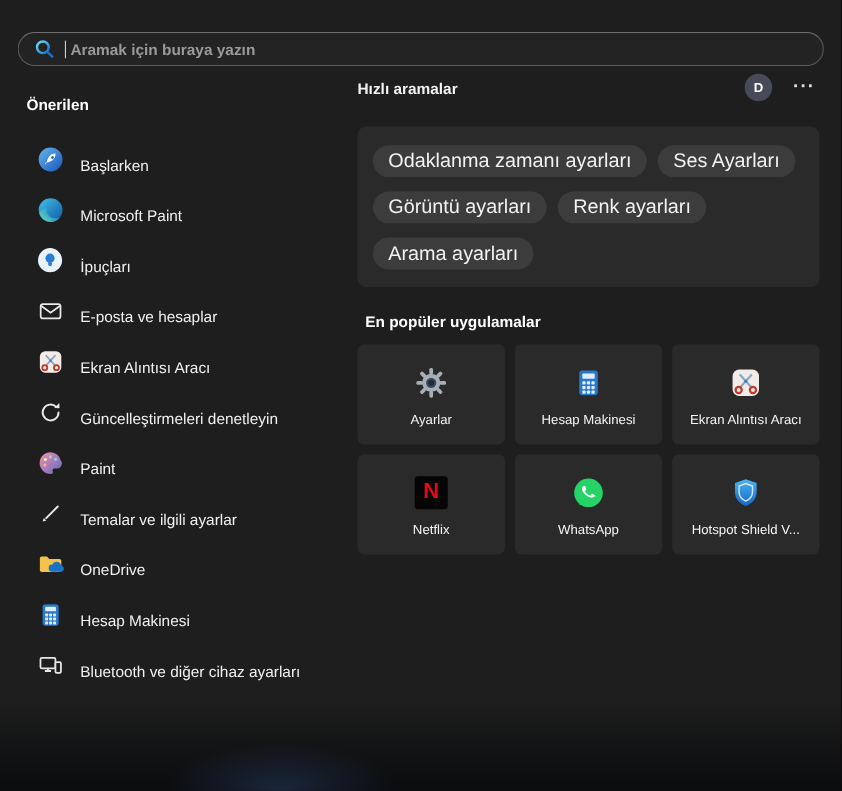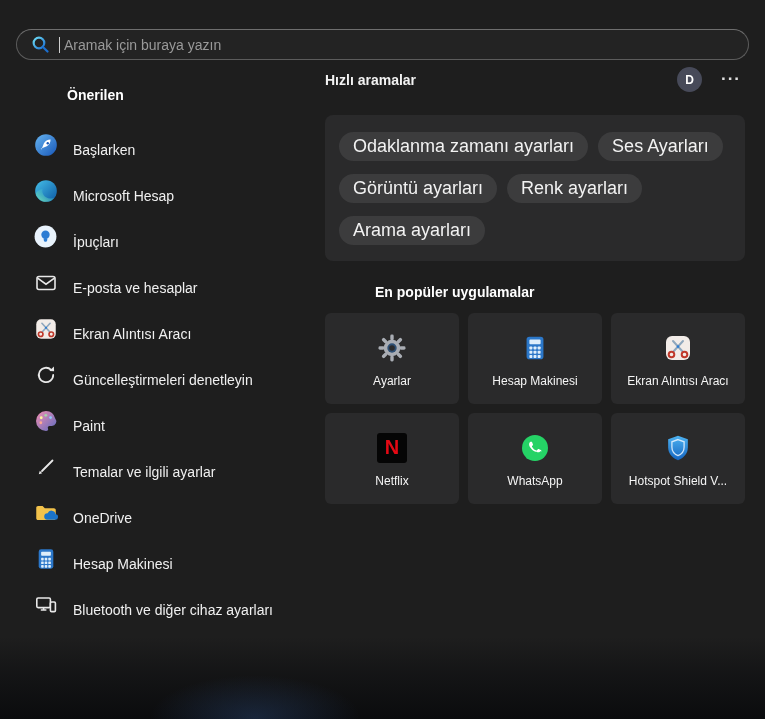--- a/index.html
+++ b/index.html
@@ -13,25 +13,25 @@
   .search-box{
     position:absolute;left:16px;top:29px;width:733px;height:31px;
     box-sizing:border-box;border:1px solid #5c5c5c;border-top-color:#6e6e6e;
     border-radius:17px;background:#232323;
     display:flex;align-items:center;padding:0 14px;
   }
   .search-box .mag{width:19px;height:19px;margin-right:9px;flex:0 0 auto;}
   .caret{width:1px;height:16px;background:#cfcfcf;margin-right:2px;}
   .search-input{
     flex:1;background:transparent;border:none;outline:none;
-    color:#eeeeee;font-size:14px;font-family:inherit;
+    color:#eeeeee;font-size:14px;font-family:inherit;font-weight:bold;
   }
   .search-input::placeholder{color:#9a9a9a;opacity:1;}
   
-  .sec-title{position:absolute;font-size:14px;font-weight:700;color:#ffffff;margin-left:43px;}
+  .sec-title{position:absolute;font-size:14px;font-weight:700;color:#ffffff;}
   
   .suggested-list{position:absolute;left:8px;top:112px;width:304px;}
   .list-item{
     display:flex;align-items:flex-end;height:46px;padding-left:24px;
     border-radius:4px;cursor:default;
   }
   .li-icon{width:27px;height:27px;display:flex;align-items:center;justify-content:center;flex:0 0 auto;}
   .li-label{margin-left:14px;font-size:14px;color:#f0f0f0;white-space:nowrap;}
   
   .right-header{position:absolute;left:325px;top:66px;width:420px;height:28px;}
@@ -135,21 +135,21 @@
             </linearGradient>
             <linearGradient id="grad-edge-b" x1="0" y1="1" x2="1" y2="0">
               <stop offset="0" stop-color="#7be6b0"></stop>
                 <stop offset="1" stop-color="#29a8d8" stop-opacity="0"></stop>
             </linearGradient>
           </defs>
           <circle cx="12" cy="12" r="10" fill="url(#grad-edge-a)"></circle>
           <path d="M2.6 14.5c1.2 4.3 5 7.5 9.4 7.5 3.4 0 6.2-1.6 7.9-4-2.3 1.3-5.6 1.2-7.9-.2-2.8-1.7-4-4.9-3.1-7.8-3 .8-5.6 2.4-6.3 4.5z" fill="url(#grad-edge-b)"></path>
         </svg>
       </span>
-      <span class="li-label">Microsoft Hesap</span>
+      <span class="li-label">Microsoft Paint</span>
     </div>
 
     <div class="list-item">
       <span class="li-icon">
         <svg width="25" height="25" viewBox="0 0 24 24">
           <circle cx="12" cy="12" r="10.5" fill="#e9f3fc"></circle>
           <circle cx="12" cy="10.3" r="4" fill="#2b7cd3"></circle>
           <rect x="10.4" y="13.6" width="3.2" height="3.4" rx="1.1" fill="#2b7cd3"></rect>
         </svg>
       </span>

